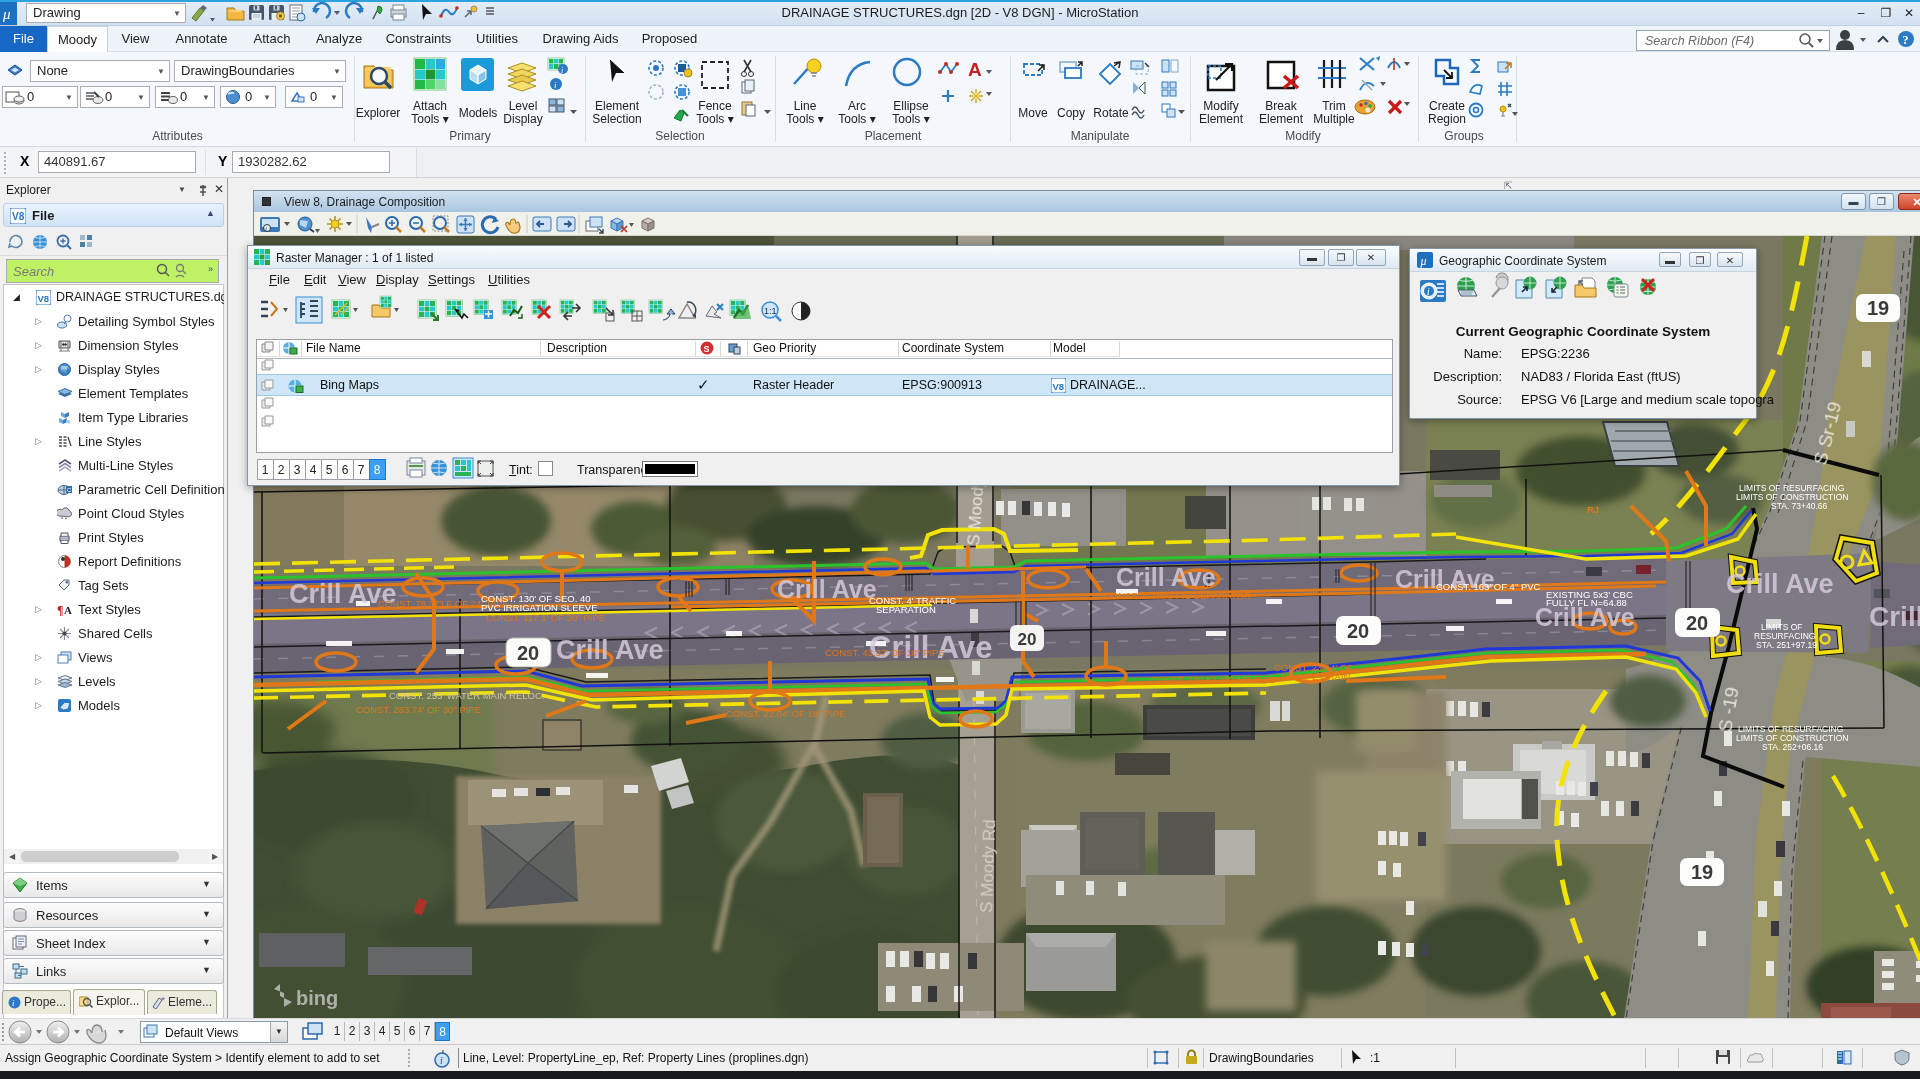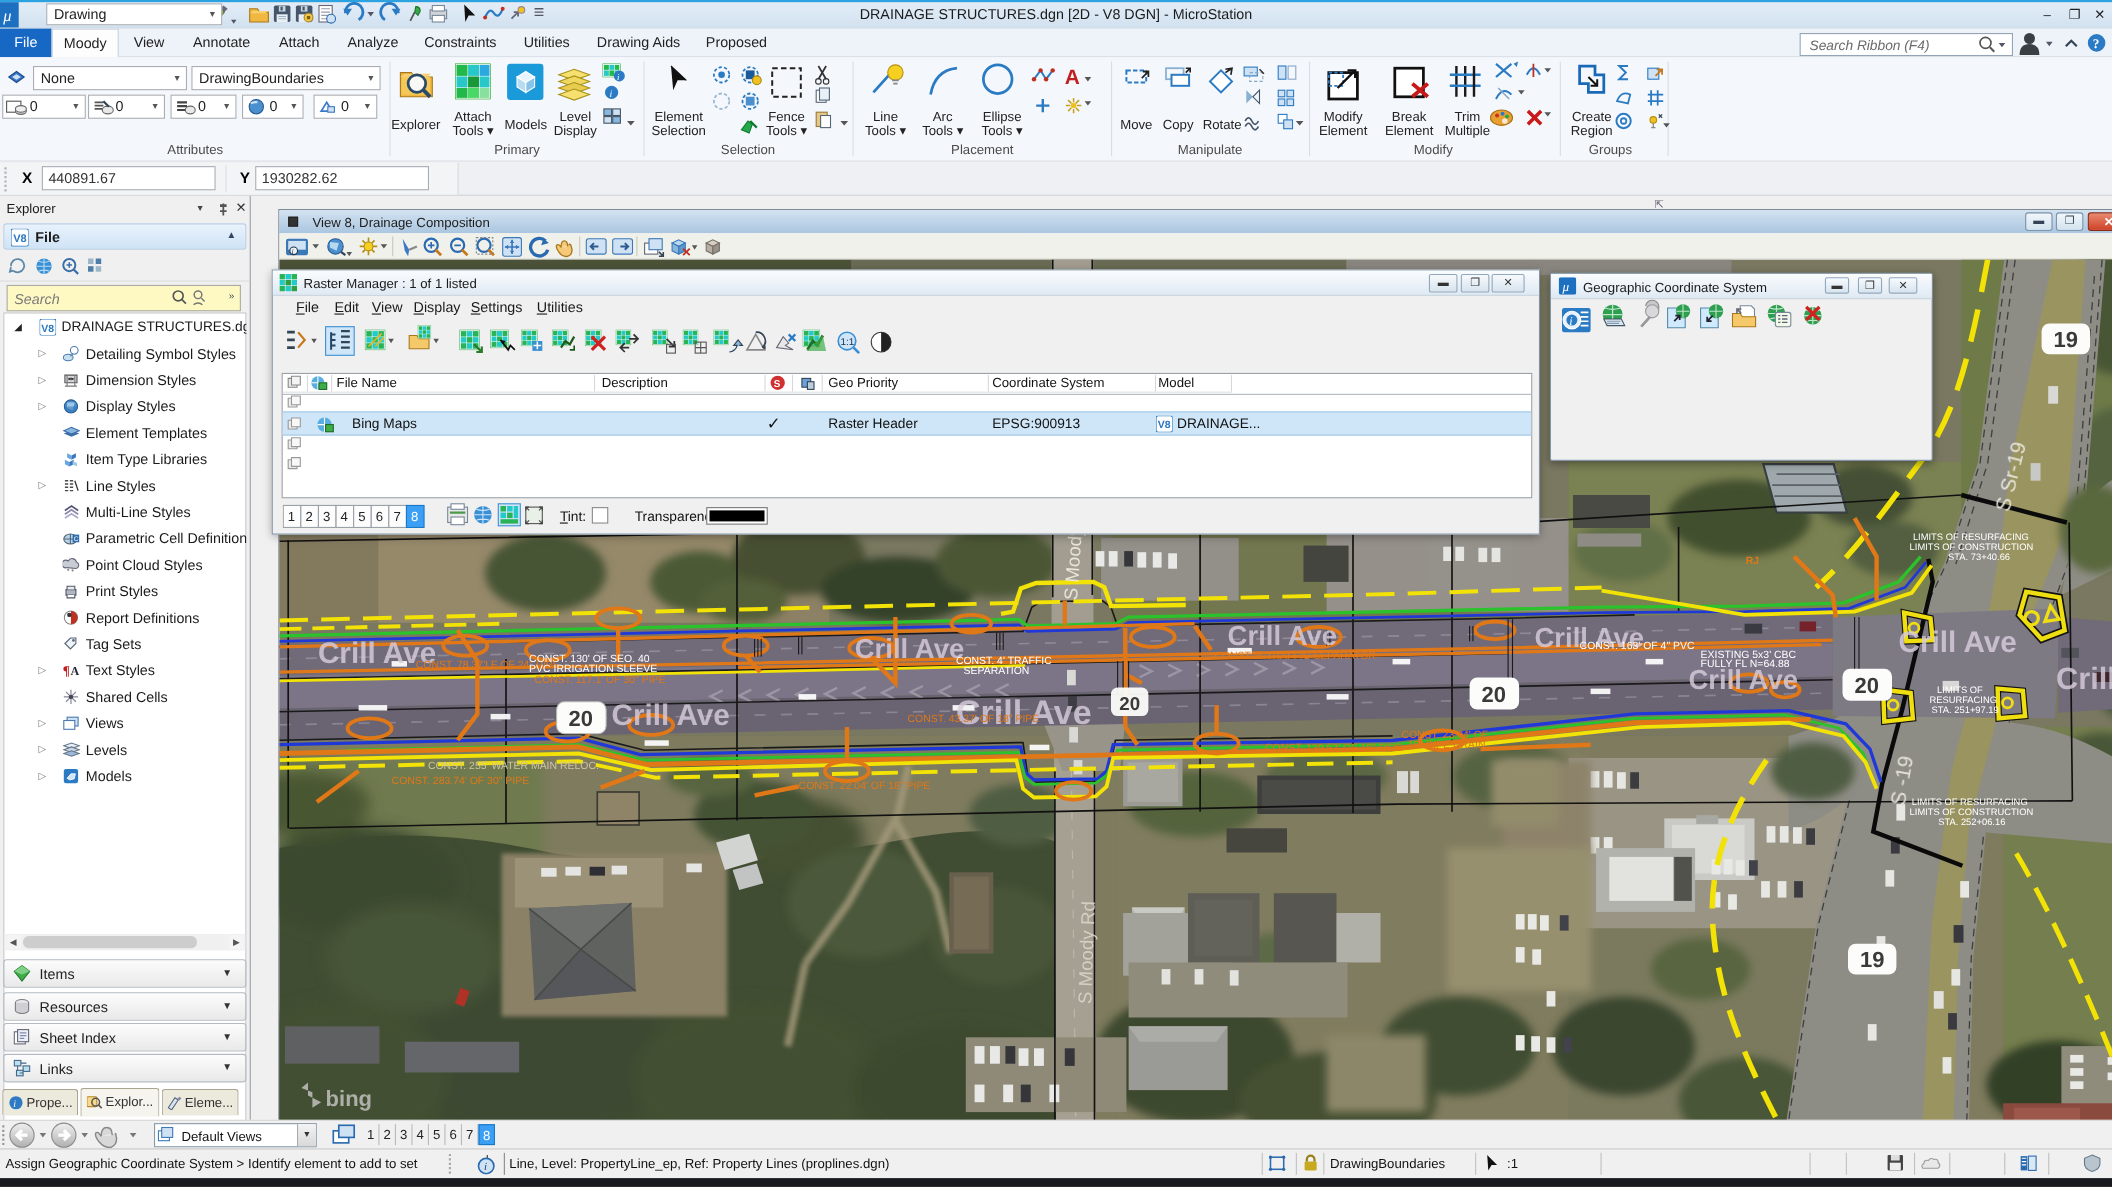--- a/index.html
+++ b/index.html
@@ -118,21 +118,21 @@
       <path d="M1,12 q4,-10 8,-4 q4,6 8,-4" fill="none" stroke="#2a7ac4" stroke-width="2"></path>
       <circle cx="1" cy="12" r="1.8" fill="#c03020"></circle>
       <circle cx="17" cy="4" r="1.8" fill="#c03020"></circle>
     </g>
   <g transform="translate(462,4)">
       <path d="M3,13 l6,-6 m0,4 v-4 h-4" stroke="#667" stroke-width="1.6" fill="none"></path>
       <circle cx="12" cy="5" r="3" fill="#f0c020" stroke="#988"></circle>
     </g>
   <path d="M486,8 h8 M486,11 h8 M486,14 h8" stroke="#556" stroke-width="1.3"></path>
 </svg>
-<div class="combo" style="left:26px;top:3px;width:160px;height:20px;padding:1px 6px;font-size:13px;margin-left:16px;">Drawing<span class="arr">▼</span></div>
+<div class="combo" style="left:26px;top:3px;width:160px;height:20px;padding:1px 6px;font-size:13px;">Drawing<span class="arr">▼</span></div>
 
 <div class="abs" style="left:1636px;top:30px;width:194px;height:21px;background:#fff;border:1px solid #93a5b5;z-index:6;">
   <span style="position:absolute;left:8px;top:3px;font-size:12.5px;font-style:italic;color:#6a6a6a;">Search Ribbon (F4)</span>
   <svg width="30" height="19" style="position:absolute;right:2px;top:0;">
       <circle cx="8" cy="8" r="5" fill="none" stroke="#555" stroke-width="1.5"></circle>
       <path d="M12,12 l4,4" stroke="#555" stroke-width="1.8"></path>
       <path d="M20,8 l6,0 l-3,4 z" fill="#556"></path>
     </svg>
 </div>
 <svg class="abs" style="left:1834px;top:28px;z-index:6;" width="86" height="24">
@@ -523,21 +523,21 @@
         <path d="M67,16 l4,4" stroke="#3a6ea8" stroke-width="2"></path>
         <path d="M60.5,12 h5 M63,9.5 v5" stroke="#3a6ea8" stroke-width="1.4"></path>
       <g fill="#9db6c8">
           <rect x="80" y="6" width="5" height="5"></rect>
           <rect x="87" y="6" width="5" height="5" fill="#4d7ea8"></rect>
           <rect x="80" y="13" width="5" height="5" fill="#4d7ea8"></rect>
           <rect x="87" y="13" width="5" height="5"></rect>
         </g>
     </svg>
   </div>
-  <div class="abs" style="left:6px;top:81px;width:213px;height:24px;background:#fef9c3;border:1px solid #a9a9a9;text-align:right;">
+  <div class="abs" style="left:6px;top:81px;width:213px;height:24px;background:#bef264;border:1px solid #a9a9a9;text-align:right;">
     <span style="position:absolute;left:6px;top:4px;font-size:13px;font-style:italic;color:#7a7a7a;">Search</span>
     <svg width="40" height="22" style="position:absolute;right:24px;top:0;">
         <circle cx="8" cy="9" r="4.5" fill="none" stroke="#555" stroke-width="1.5"></circle>
         <path d="M11,12 l4,4" stroke="#555" stroke-width="1.5"></path>
         <circle cx="26" cy="8" r="3.5" fill="none" stroke="#777" stroke-width="1.3"></circle>
         <path d="M29,11 l3,3" stroke="#777" stroke-width="1.3"></path>
         <path d="M22,17 a5,4 0 0 1 8,0" fill="none" stroke="#777" stroke-width="1.3"></path>
       </svg>
     <span style="position:absolute;right:5px;top:4px;font-size:9px;color:#345;">»</span>
   </div>
@@ -1737,20 +1737,29 @@
         <path d="M1,9 h16 M9,1 v16 M3,4 a11,6 0 0 0 12,0 M3,14 a11,6 0 0 1 12,0" stroke="#bde8cb" stroke-width="1.1" fill="none"></path>
         <rect x="8" y="8" width="14" height="13" rx="2" fill="#f4f8e8" stroke="#789"></rect>
         <path d="M10.5,11 h2 M14,11 h5 M10.5,14 h2 M14,14 h5 M10.5,17 h2 M14,17 h5" stroke="#567" stroke-width="1.2"></path>
       </g>
     <g transform="translate(228,4)">
         <circle cx="10" cy="11" r="8" fill="#2e9e4f"></circle>
         <path d="M2,11 h16 M10,3 v16 M4,6 a12,6 0 0 0 12,0 M4,16 a12,6 0 0 1 12,0" stroke="#bde8cb" stroke-width="1.1" fill="none"></path>
         <path d="M4,3 l12,12 M16,3 l-12,12" stroke="#d02020" stroke-width="3"></path>
       </g>
   </svg>
+  <div style="position:absolute;left:8px;top:67px;right:8px;bottom:8px;background:#f0f0f0;font-size:13px;color:#111;">
+    <div style="position:absolute;left:0;top:8px;width:100%;text-align:center;font-weight:bold;font-size:13.5px;">Current Geographic Coordinate System</div>
+    <div style="position:absolute;right:246px;top:30px;">Name:</div>
+      <div style="position:absolute;left:103px;top:30px;">EPSG:2236</div>
+    <div style="position:absolute;right:246px;top:53px;">Description:</div>
+      <div style="position:absolute;left:103px;top:53px;">NAD83 / Florida East (ftUS)</div>
+    <div style="position:absolute;right:246px;top:76px;">Source:</div>
+      <div style="position:absolute;left:103px;top:76px;white-space:nowrap;">EPSG V6 [Large and medium scale topogra</div>
+  </div>
 </div>
 
 <div class="abs" id="navrow">
   <div style="position:absolute;left:2px;top:4px;width:4px;height:18px;border-left:2px dotted #999;"></div>
   <svg width="310" height="26" style="position:absolute;left:8px;top:0;">
     <g transform="translate(0,1)">
         <circle cx="12" cy="12" r="11" fill="url(#gb1)" stroke="#8a8a8a"></circle>
         <path d="M17,12 h-9 m4,-4.5 l-4.5,4.5 l4.5,4.5" stroke="#fff" stroke-width="3" fill="none"></path>
       </g>
     <path d="M28,11 l6,0 l-3,4 z" fill="#777"></path>

